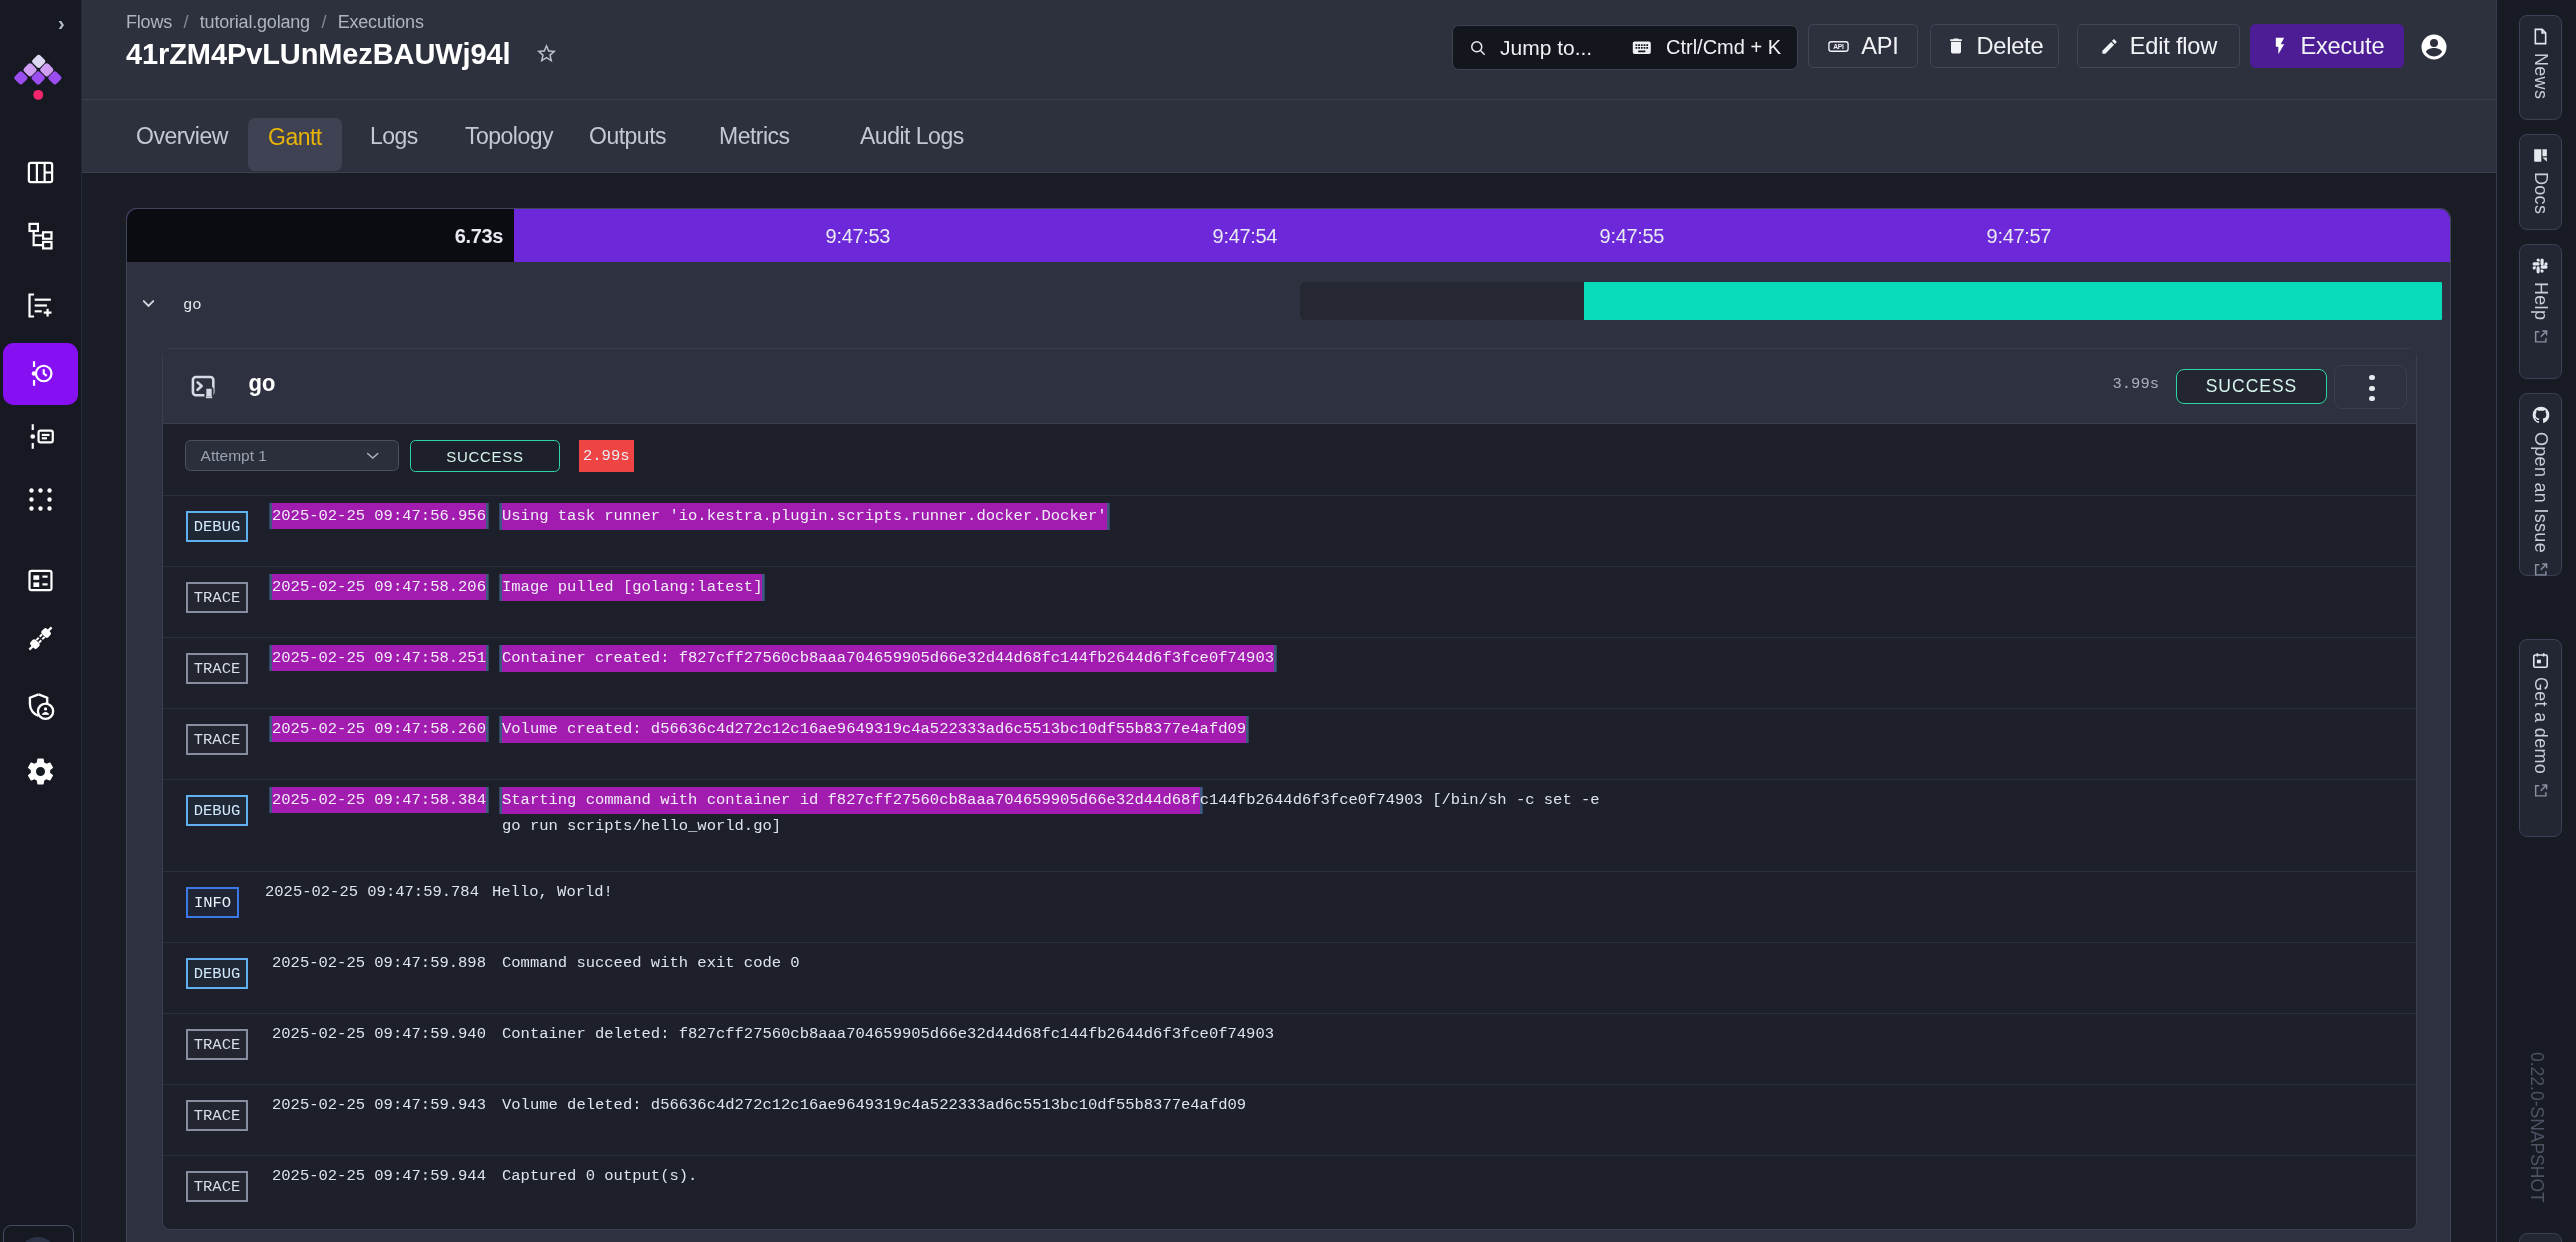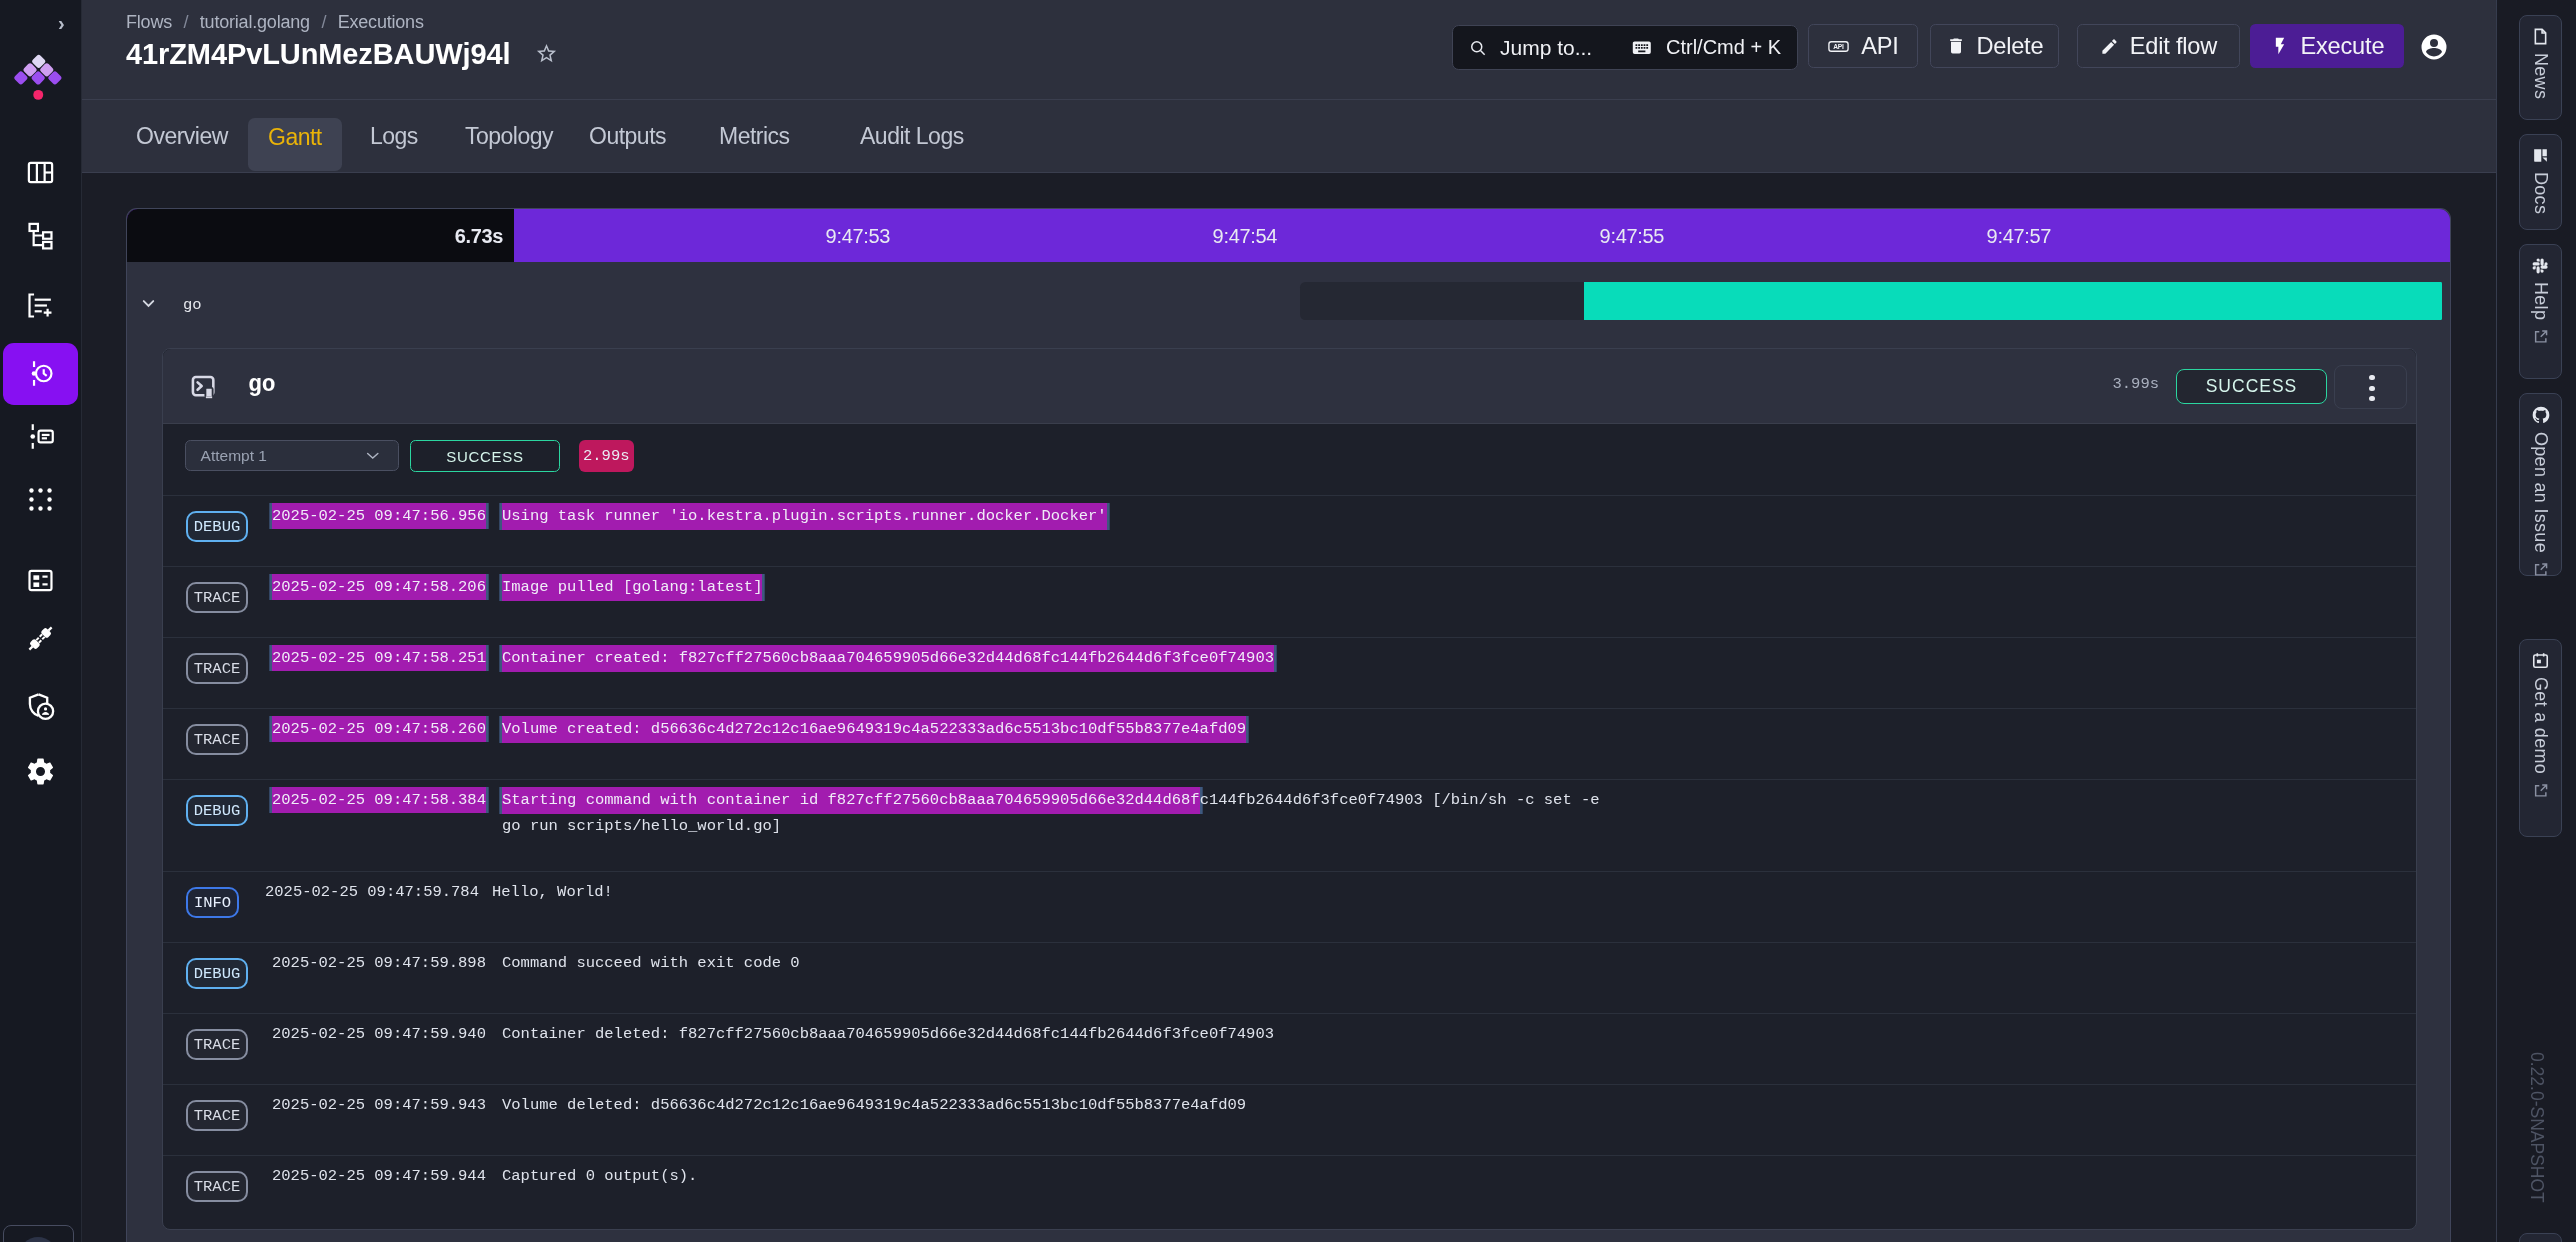--- a/index.html
+++ b/index.html
@@ -57,26 +57,26 @@
 #thead .tname { position:absolute; left:85px; top:23px; font-family:"Liberation Mono", monospace; font-weight:bold; font-size:23px; color:#ffffff; }
 #thead .dur { position:absolute; right:257px; top:25.6px; font-family:"Liberation Mono", monospace; font-size:15.5px; color:#aab0bf; }
 #tsuccess { position:absolute; right:89px; top:20px; width:151px; height:35px; border:1.7px solid #2bd6a0; border-radius:8px; color:#d6f5ec; font-size:17.5px; letter-spacing:1px; display:flex; align-items:center; justify-content:center; background:#232630; }
 #kebab { position:absolute; right:8.8px; top:16px; width:73px; height:44px; border:1.3px solid #3a3f4f; border-radius:8px; }
 #kebab i { position:absolute; left:34px; width:5.4px; height:5.4px; border-radius:50%; background:#e8eaf0; }
 
 #toolbar { position:absolute; left:0; top:76px; width:100%; height:70px; }
 #attempt { position:absolute; left:21.6px; top:15px; width:214px; height:31px; background:#2b2f3c; border:1.3px solid #4a4f61; border-radius:5.4px; color:#9aa2b2; font-size:15.5px; }
 #attempt span { position:absolute; left:15px; top:6px; }
 #att-success { position:absolute; left:247px; top:15px; width:150px; height:32px; border:1.3px solid #2bd6a0; border-radius:5.4px; color:#d6f5ec; font-size:15px; letter-spacing:0.7px; display:flex; align-items:center; justify-content:center; }
-#att-dur { position:absolute; left:416px; top:15px; height:32px; background:#be185d; color:#e9ecf4; font-family:"Liberation Mono", monospace; font-size:15.5px; display:flex; align-items:center; padding:0 4px;border-radius:6px; }
+#att-dur { position:absolute; left:416px; top:15px; height:32px; background:#ef4444; color:#e9ecf4; font-family:"Liberation Mono", monospace; font-size:15.5px; display:flex; align-items:center; padding:0 4px; }
 
 #logs { position:absolute; left:0; top:146px; width:100%; }
 .lrow { position:relative; width:100%; border-top:0.7px solid #2b303c; height:71px; }
 .lrow.tall { height:92px; }
-.badge { position:absolute; left:23px; top:15px; height:31px; border-radius:10px; font-family:"Liberation Mono", monospace; font-size:15.5px; display:flex; align-items:center; justify-content:center; }
+.badge { position:absolute; left:23px; top:15px; height:31px; border-radius:0; font-family:"Liberation Mono", monospace; font-size:15.5px; display:flex; align-items:center; justify-content:center; }
 .badge.debug { border:2px solid #5fb0f0; color:#cfe8fd; width:62px; background:rgba(95,176,240,0.06); }
 .badge.trace { border:2px solid #868da0; color:#d8dce6; width:62px; background:rgba(134,141,160,0.06); }
 .badge.info  { border:2px solid #3d78e8; color:#e8f0fe; width:53px; background:rgba(61,120,232,0.06); }
 .lmono { position:absolute; font-family:"Liberation Mono", monospace; font-size:15.5px; line-height:26px; color:#dfe3ec; white-space:pre; }
 .lts { left:109px; top:7.4px; }
 .lmsg { left:339px; top:7.4px; }
 .sel { background:#a21caf; color:#f0ecf8; box-shadow:2.7px 0 0 #3e587e, -2.7px 0 0 #3e587e; }
 .lmsg .sel { padding:4.4px 0 4.4px 0; }
 </style>
 </head>

